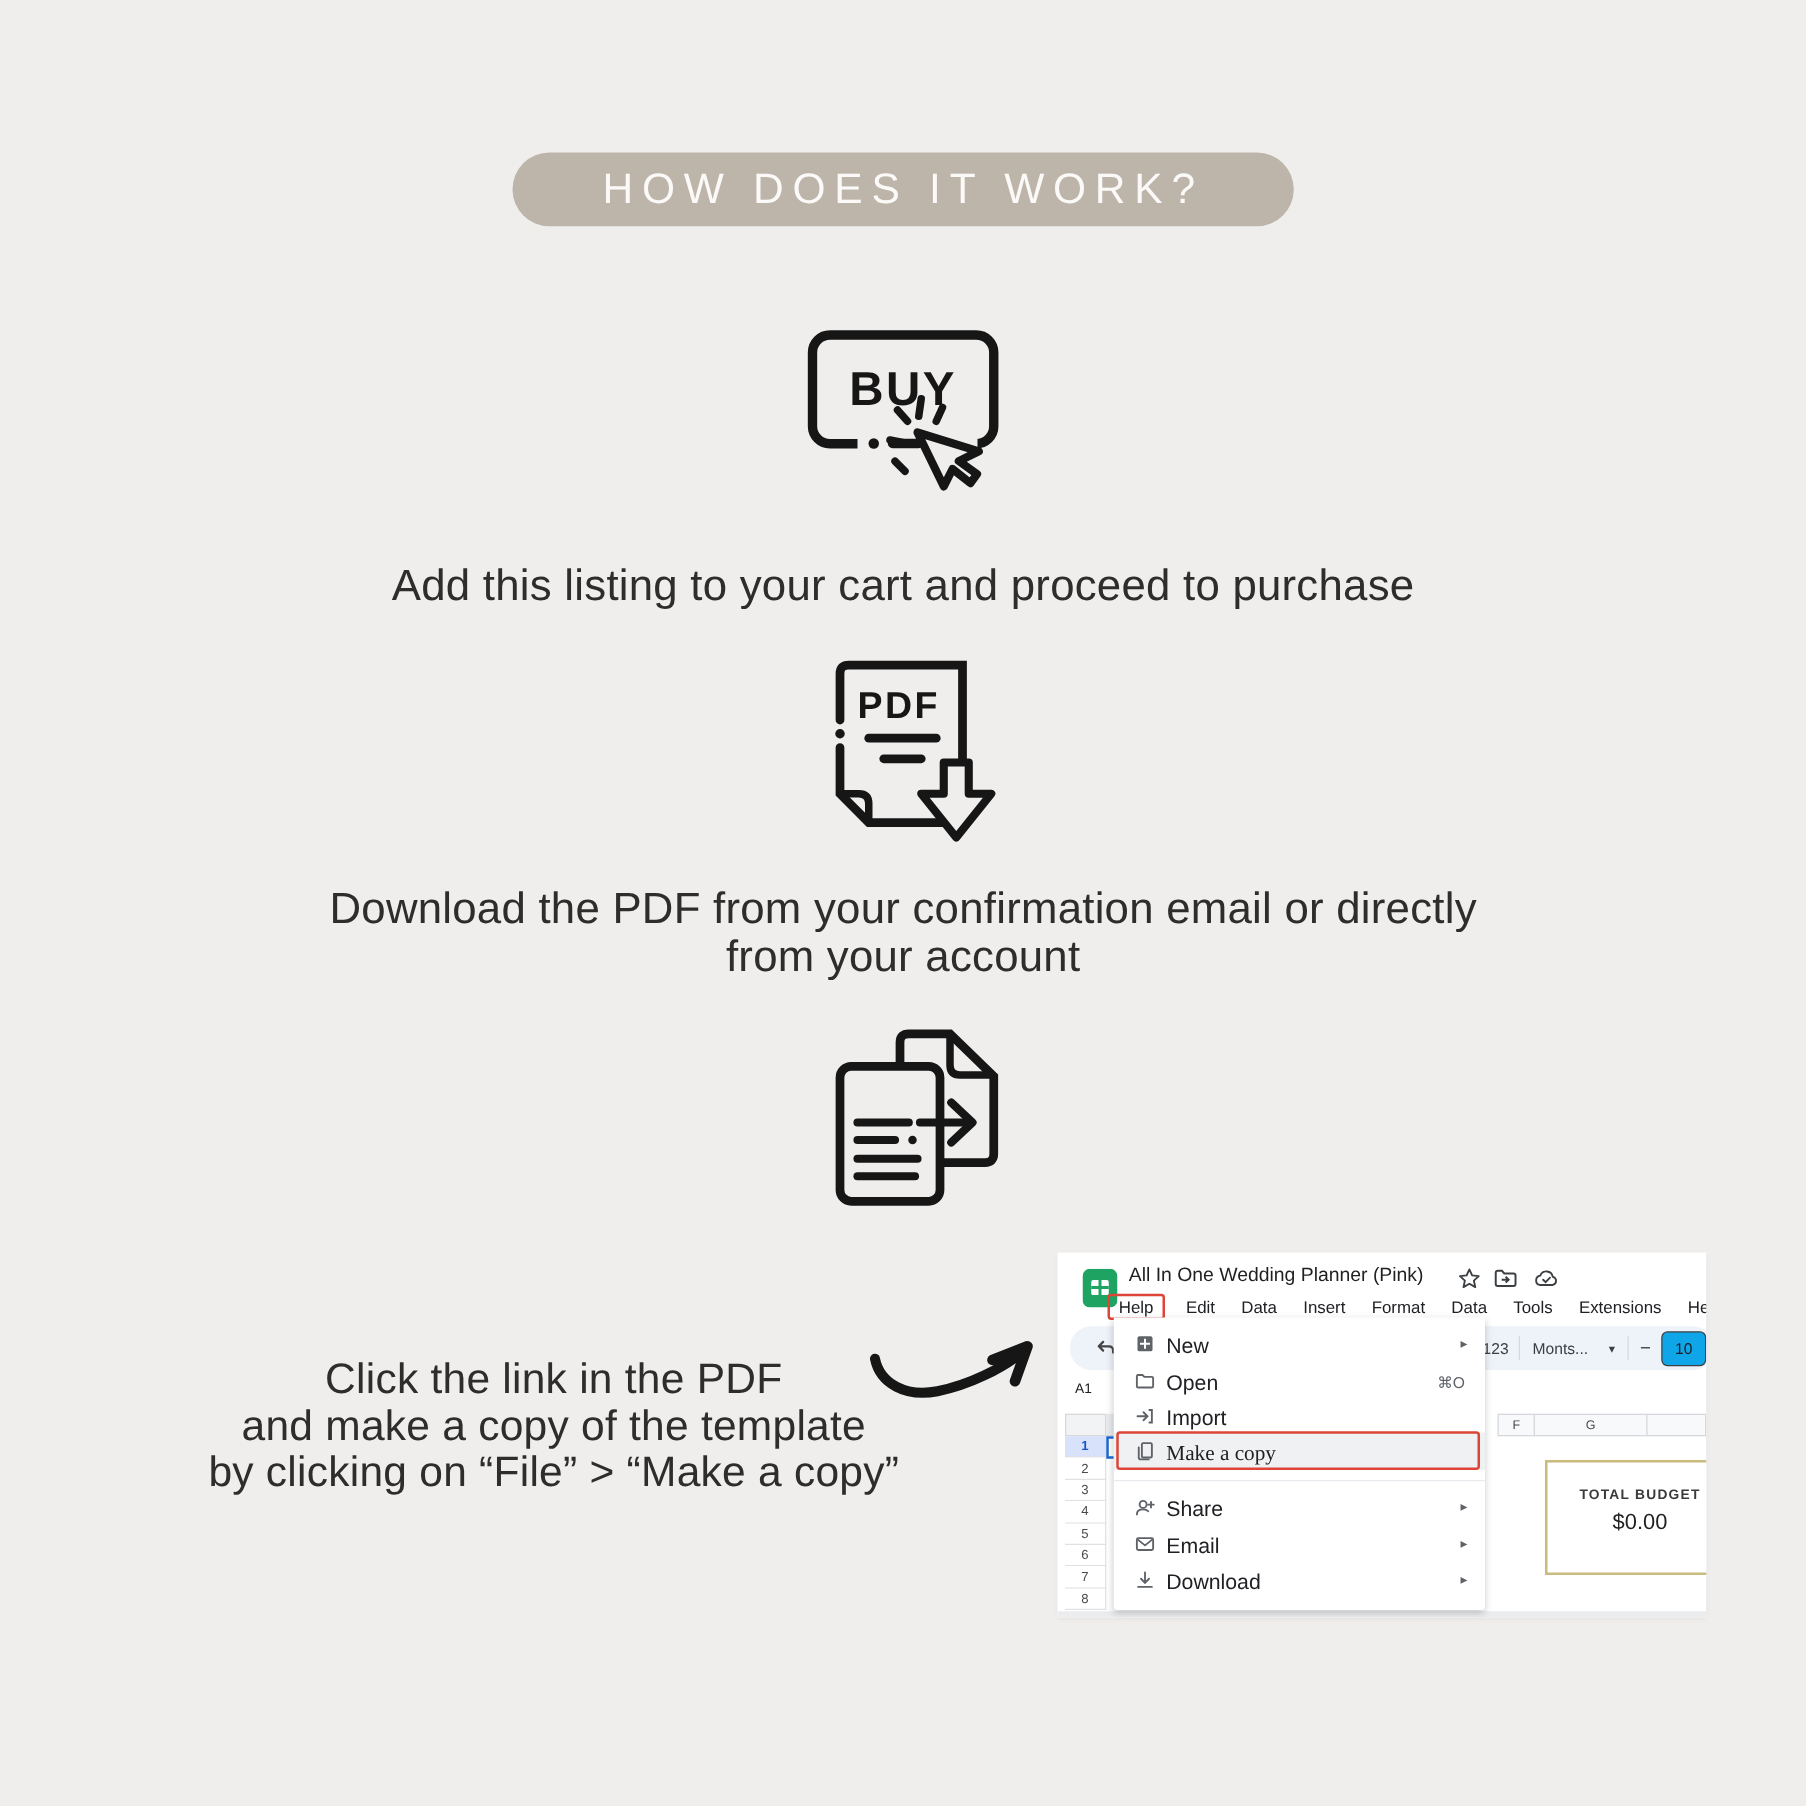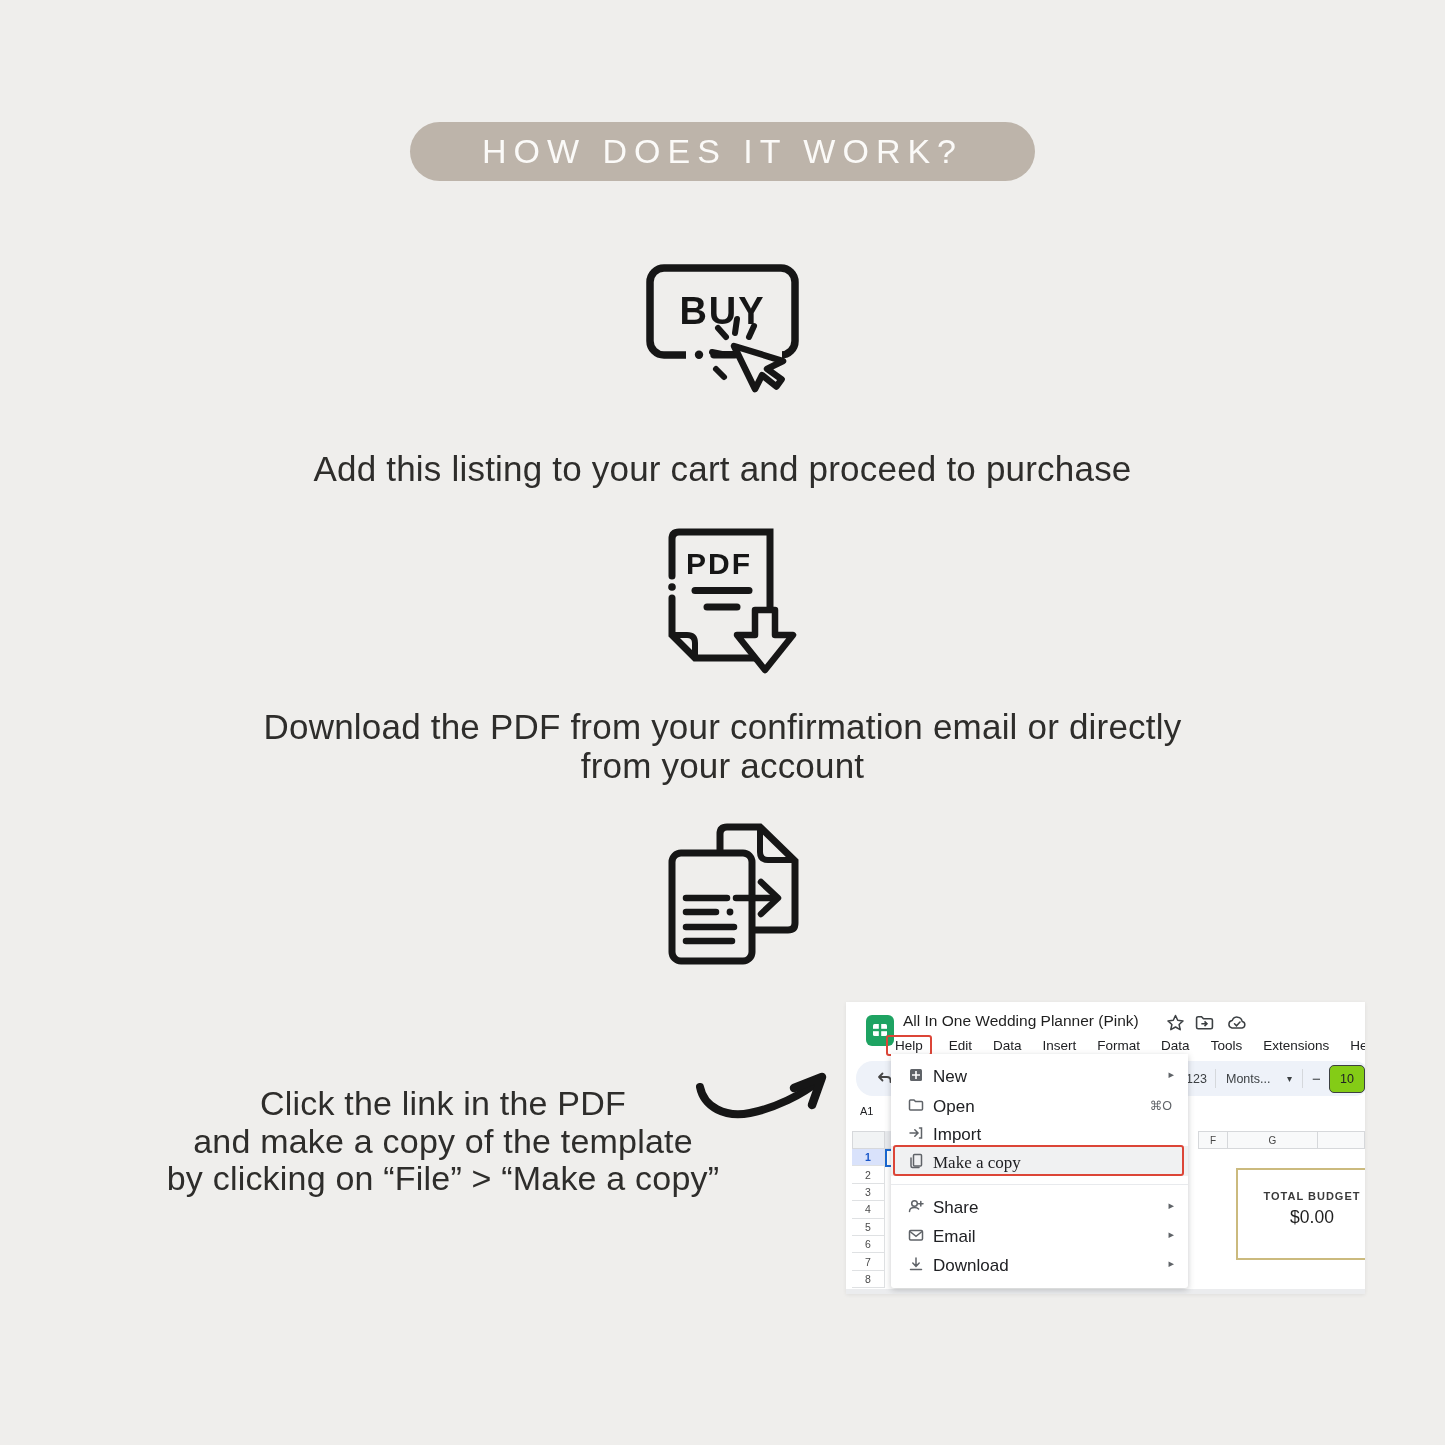--- a/index.html
+++ b/index.html
@@ -23,21 +23,21 @@
   .gs-title{position:absolute;left:57px;top:10px;font-size:15.5px;color:#1f1f1f;white-space:nowrap;}
   .title-ic{position:absolute;top:12px;}
   .menubar{position:absolute;left:42px;top:31px;height:24px;display:flex;align-items:center;gap:17px;
            font-size:13.5px;color:#202124;white-space:nowrap;}
   .menu-item{padding:1px 2px;}
   .file-box{border:2px solid #dc4537;border-radius:3px;padding:1px 7px;margin:-1px -2px;}
   .toolbar-pill{position:absolute;left:10px;top:59px;width:515px;height:35px;background:#eef2f9;border-radius:17px;}
   .tb-item{position:absolute;color:#3c4043;font-size:12.5px;white-space:nowrap;}
   .tb-sep{position:absolute;width:1px;height:19px;background:#d5d8dc;top:67px;}
   .size-box{position:absolute;left:483px;top:63px;width:34px;height:26px;border:1.5px solid #3c4043;
-            border-radius:5px;display:flex;align-items:center;justify-content:center;font-size:12.5px;color:#202124;background:#84cc16;}
+            border-radius:5px;display:flex;align-items:center;justify-content:center;font-size:12.5px;color:#202124;background:#0ea5e9;}
   .name-box{position:absolute;left:14px;top:103px;font-size:11px;color:#202124;}
   .col-hdr{position:absolute;top:129px;height:18px;background:#f8f9fa;border:1px solid #d6d8db;
            box-sizing:border-box;display:flex;align-items:center;justify-content:center;
            font-size:10px;color:#474747;}
   .rownum{position:absolute;left:6px;width:33px;height:17.4px;background:#fff;
           border-right:1px solid #dfe1e3;border-bottom:1px solid #dfe1e3;box-sizing:border-box;
           display:flex;align-items:center;justify-content:center;font-size:10.5px;color:#4a4a4a;}
   .rownum.sel{background:#d9e2fb;color:#1956c8;font-weight:bold;}
   .sel-sliver{position:absolute;left:39px;top:147px;width:10px;height:18px;border:2px solid #1967d2;box-sizing:border-box;background:#fff;}
   .colA-sliver{position:absolute;left:39px;top:129px;width:10px;height:18px;background:#e8eaed;border-bottom:1px solid #d6d8db;box-sizing:border-box;}

